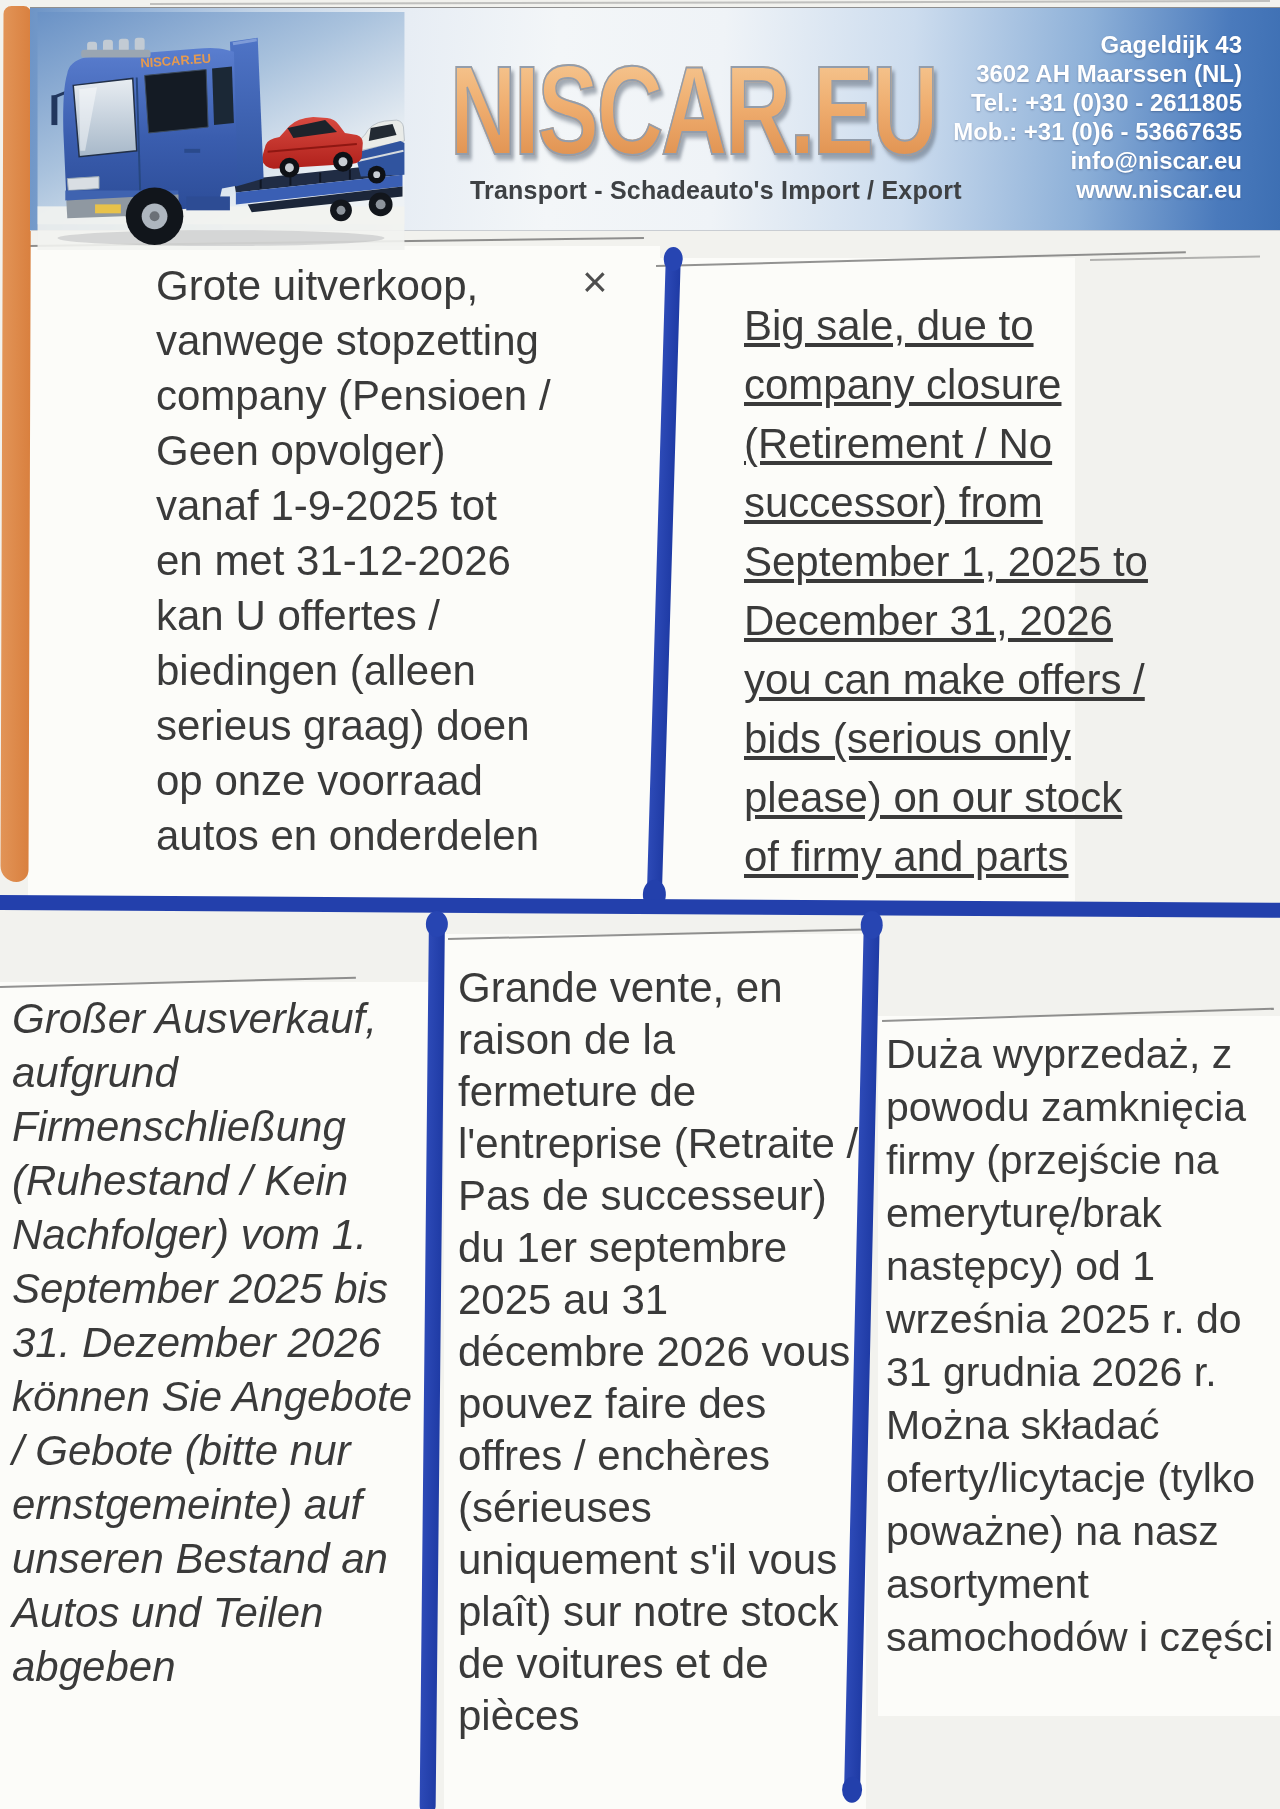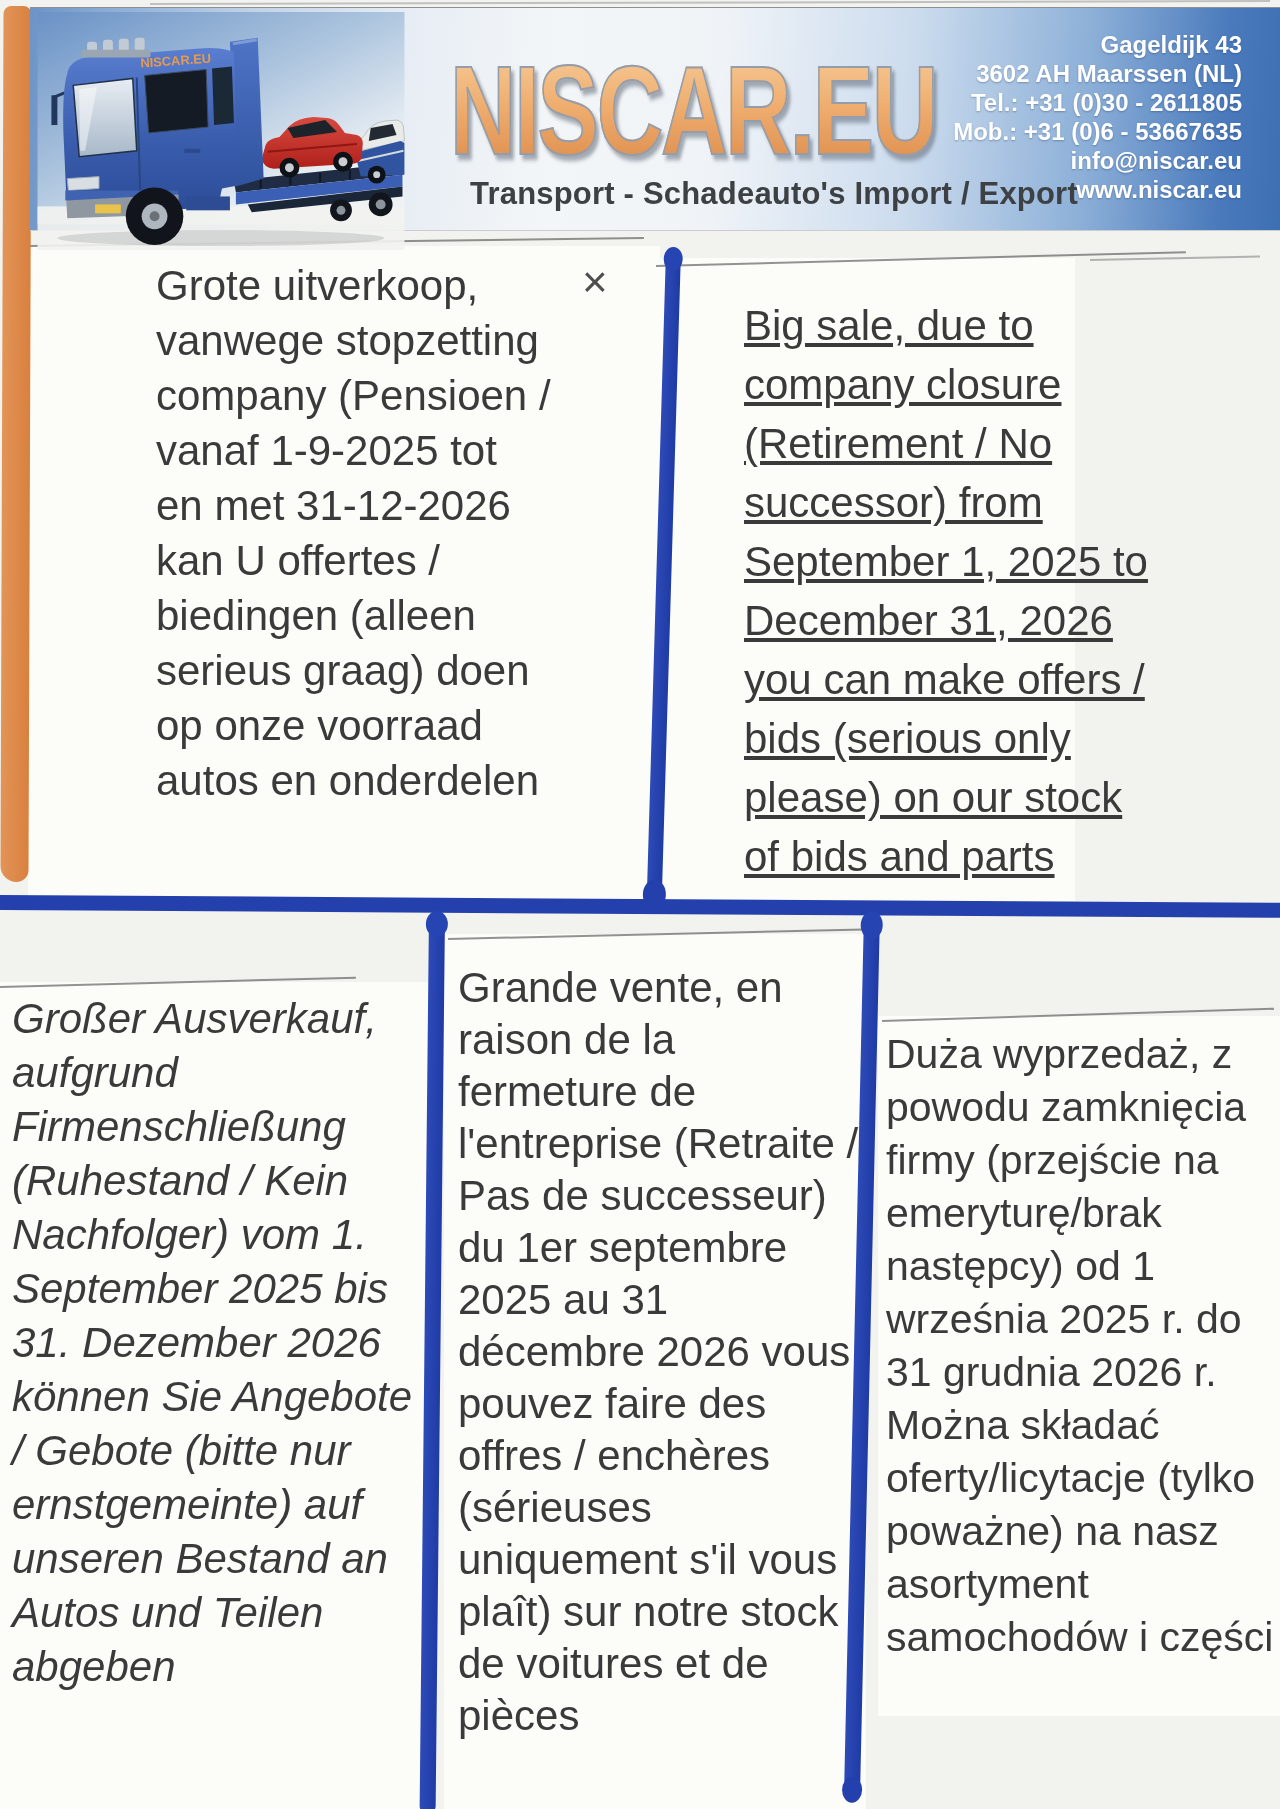--- a/index.html
+++ b/index.html
@@ -40,21 +40,21 @@
     position:absolute;left:420px;top:40px;line-height:1;
     font-size:126px;font-weight:bold;letter-spacing:-3px;
     transform:scaleX(.73);transform-origin:left top;
     background:linear-gradient(180deg,#f7cb97 0%,#efae70 45%,#dc8a48 100%);
     -webkit-background-clip:text;background-clip:text;color:transparent;
     -webkit-text-stroke:2px #939dab;
     filter:drop-shadow(4px 5px 2px rgba(95,105,120,.55));
     white-space:nowrap;
   }
   #tagline{
-    position:absolute;left:440px;top:168px;font-size:31px;font-weight:bold;
+    position:absolute;left:440px;top:168px;font-size:25px;font-weight:bold;
     color:#3e4144;letter-spacing:.2px;white-space:nowrap;
   }
   #contact{
     position:absolute;right:38px;top:22px;text-align:right;
     font-size:24px;font-weight:bold;color:#ffffff;line-height:29px;
     text-shadow:0 1px 2px rgba(25,45,85,.35);
   }
   
   .notice{position:absolute;color:#3a3a3a;z-index:5;}
   .ln{white-space:nowrap;}
@@ -199,40 +199,41 @@
     <div>www.niscar.eu</div>
   </div>
 </div>
 
 <span id="close-icon">×</span>
 
 <div class="notice" id="notice-nl">
   <div class="ln">Grote uitverkoop,</div>
   <div class="ln">vanwege stopzetting</div>
   <div class="ln">company (Pensioen /</div>
+  <div class="ln">Geen opvolger)</div>
   <div class="ln">vanaf 1-9-2025 tot</div>
   <div class="ln">en met 31-12-2026</div>
   <div class="ln">kan U offertes /</div>
   <div class="ln">biedingen (alleen</div>
   <div class="ln">serieus graag) doen</div>
   <div class="ln">op onze voorraad</div>
   <div class="ln">autos en onderdelen</div>
 </div>
 
 <div class="notice" id="notice-en">
   <div class="ln">Big sale, due to</div>
   <div class="ln">company closure</div>
   <div class="ln">(Retirement / No</div>
   <div class="ln">successor) from</div>
   <div class="ln">September 1, 2025 to</div>
   <div class="ln">December 31, 2026</div>
   <div class="ln">you can make offers /</div>
   <div class="ln">bids (serious only</div>
   <div class="ln">please) on our stock</div>
-  <div class="ln">of bids and parts</div>
+  <div class="ln">of firmy and parts</div>
 </div>
 
 <div class="notice" id="notice-de">
   <div class="ln">Großer Ausverkauf,</div>
   <div class="ln">aufgrund</div>
   <div class="ln">Firmenschließung</div>
   <div class="ln">(Ruhestand / Kein</div>
   <div class="ln">Nachfolger) vom 1.</div>
   <div class="ln">September 2025 bis</div>
   <div class="ln">31. Dezember 2026</div>

